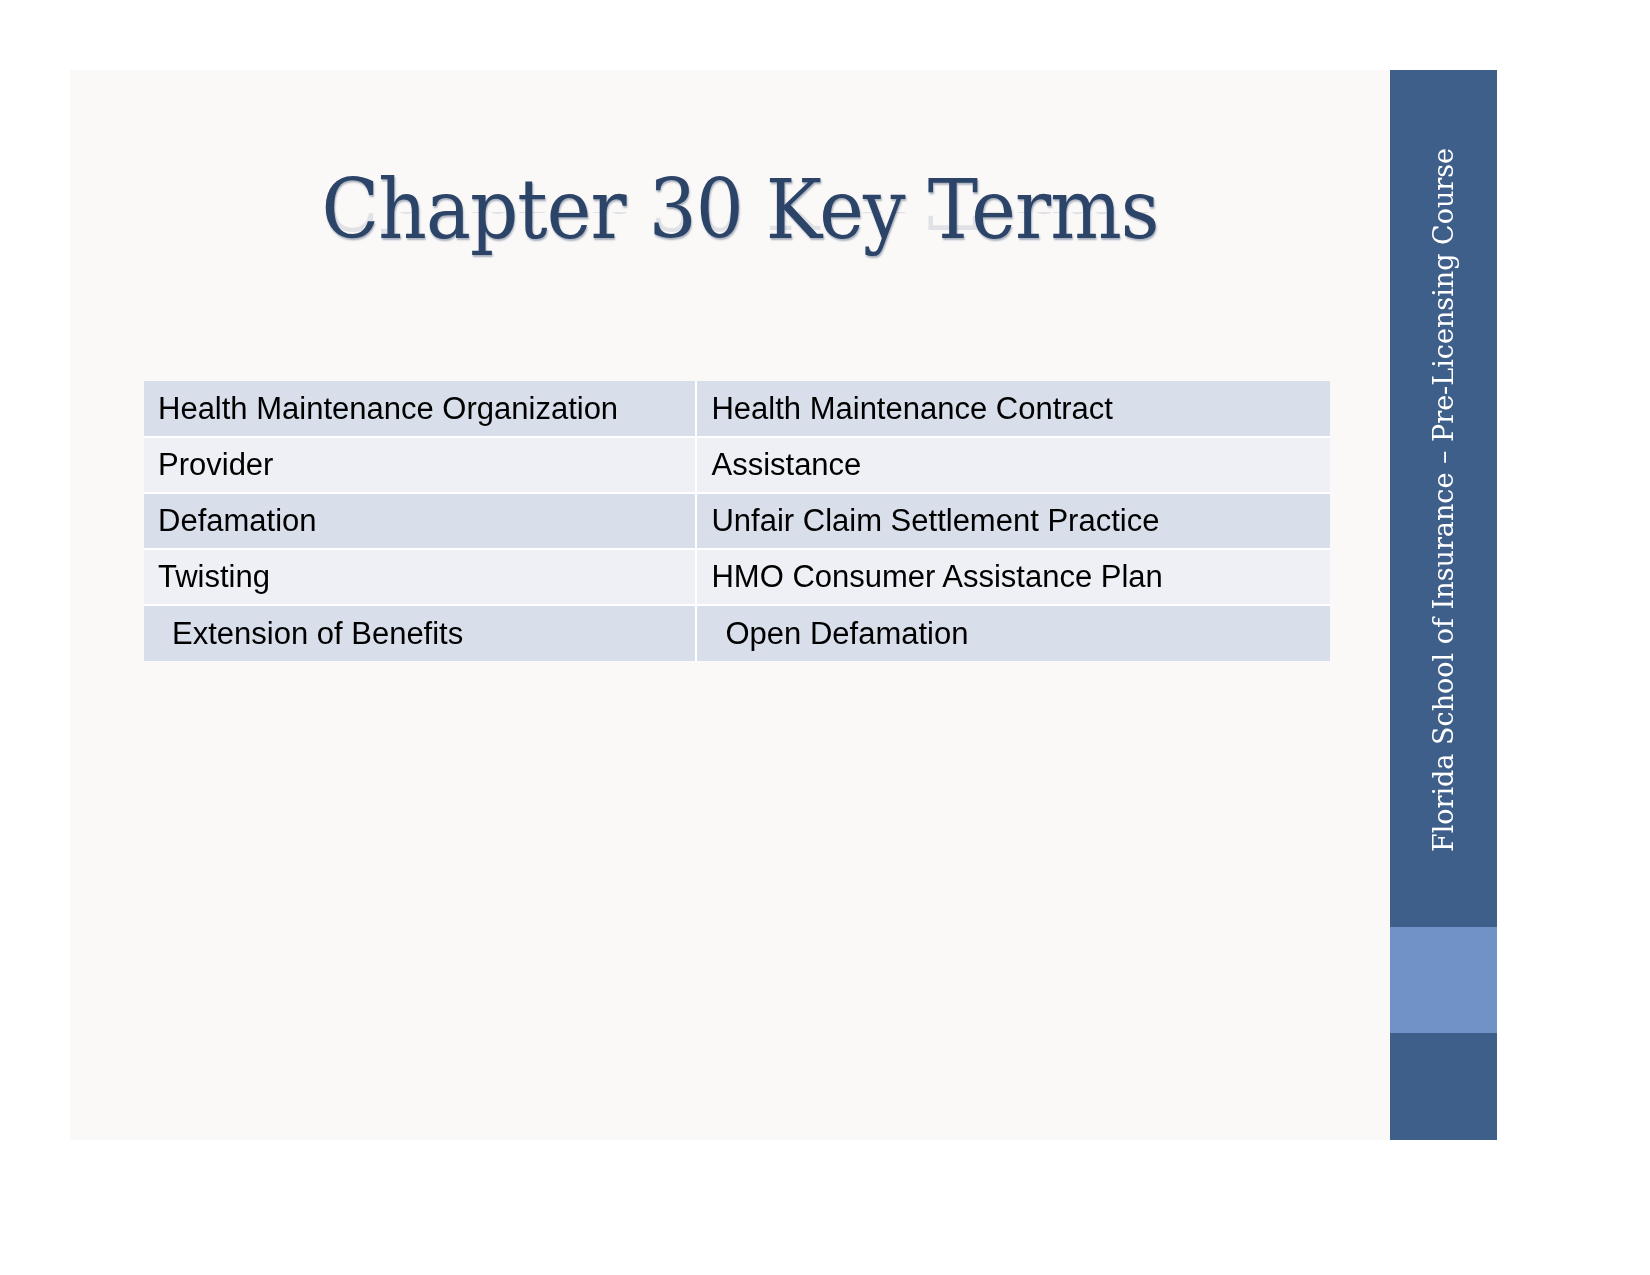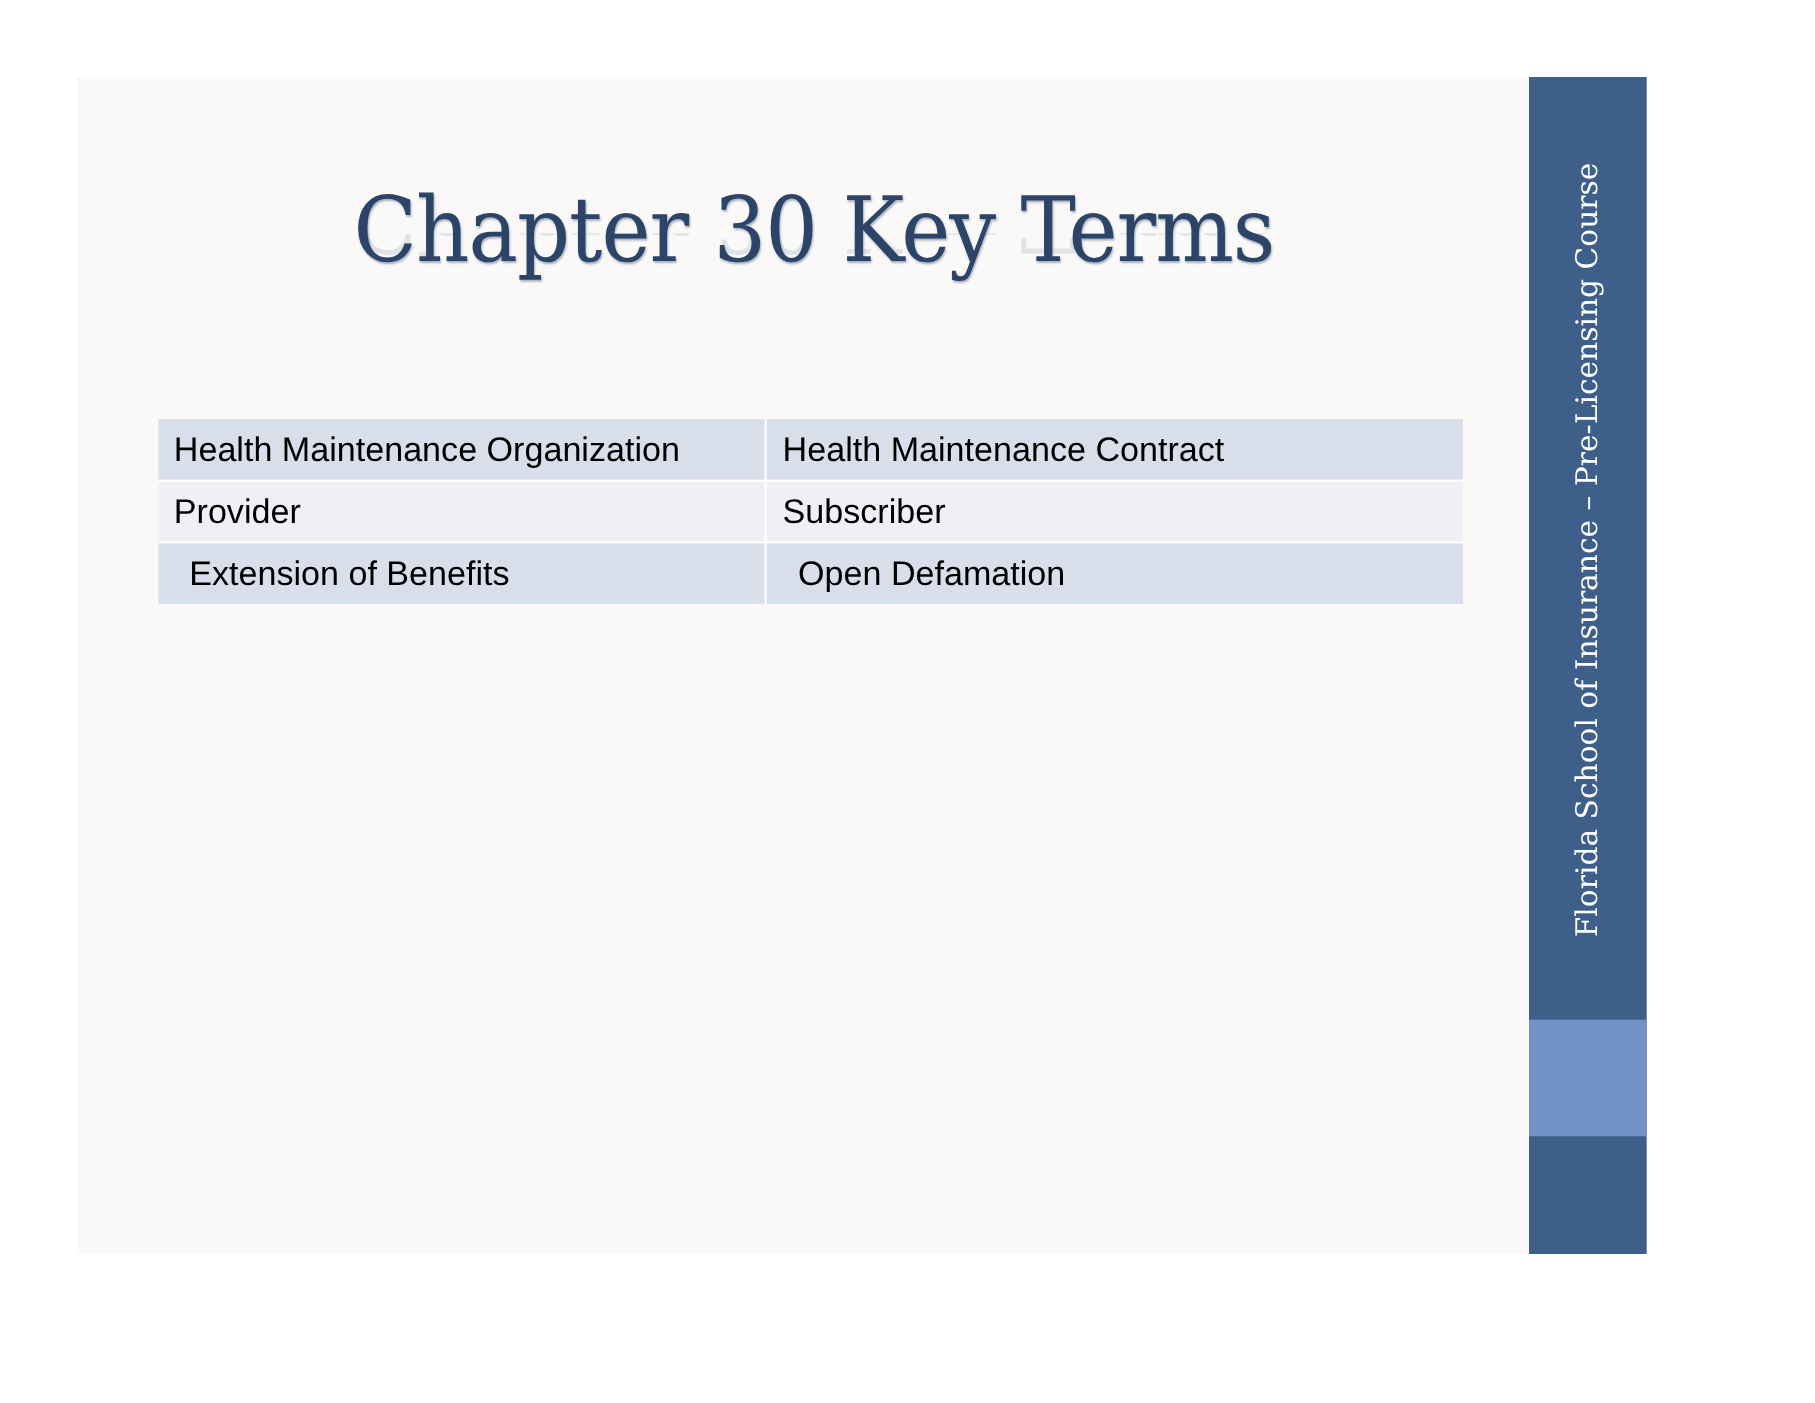--- a/index.html
+++ b/index.html
@@ -120,21 +120,29 @@
 <div class="title-reflection">Chapter 30 Key Terms</div>
 
 <table class="terms-table">
   <tbody>
     <tr class="odd">
       <td class="col-a">Health Maintenance Organization</td>
       <td class="col-b">Health Maintenance Contract</td>
     </tr>
     <tr class="even">
       <td class="col-a">Provider</td>
-      <td class="col-b">Subscriber</td>
+      <td class="col-b">Assistance</td>
+    </tr>
+    <tr class="odd">
+      <td class="col-a">Defamation</td>
+      <td class="col-b">Unfair Claim Settlement Practice</td>
+    </tr>
+    <tr class="even">
+      <td class="col-a">Twisting</td>
+      <td class="col-b">HMO Consumer Assistance Plan</td>
     </tr>
     <tr class="odd">
       <td class="col-a">Extension of Benefits</td>
       <td class="col-b">Open Defamation</td>
     </tr>
   </tbody>
 </table>
 
 <div class="sidebar">
   <div class="sidebar-accent"></div>

